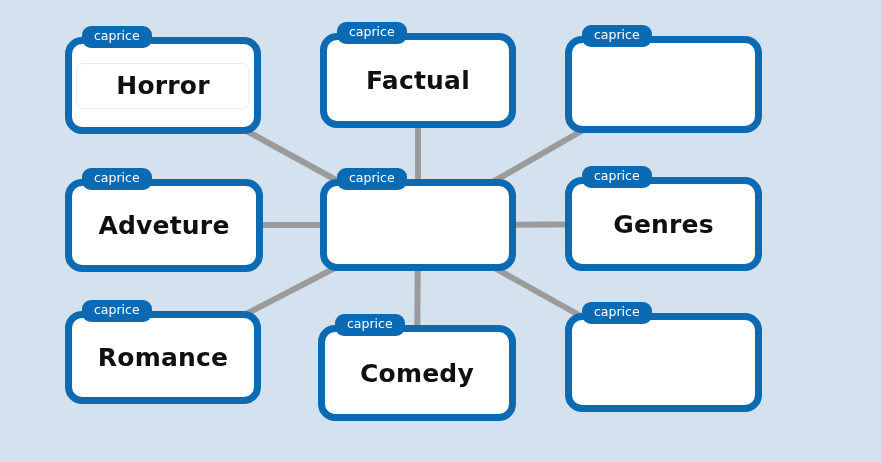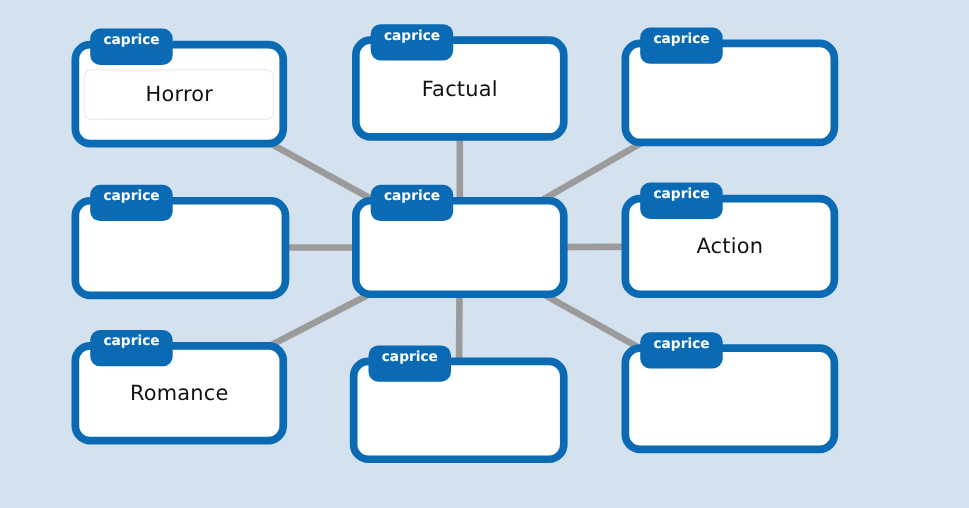--- a/index.html
+++ b/index.html
@@ -42,29 +42,29 @@
     justify-content: center;
   }
   .node .tab {
     position: absolute;
     top: -18px;
     left: 10px;
     z-index: 2;
     background: var(--tab-color, #0a6bb4);
     color: var(--tab-text-color, #ffffff);
     font-size: 12.5px;
-    font-weight: bold;
+    font-weight: normal;
     line-height: 1;
-    padding: 4px 12px 16px 12px;
+    padding: 4px 12px 5px 12px;
     border-radius: 9px;
     white-space: nowrap;
   }
   .node .label {
-    font-size: 19px;
-    font-weight: normal;
+    font-size: 25px;
+    font-weight: bold;
     color: var(--label-color, #101010);
     text-align: right;
     letter-spacing: 0.2px;
     z-index: 1;
   }
   .field-highlight {
     position: absolute;
     left: 4px;
     right: 5px;
     top: 50%;
@@ -112,37 +112,39 @@
     <span class="tab">caprice</span>
     <span class="label">Factual</span>
   </div>
 
   <div class="node" id="node-fantasy">
     <span class="tab">caprice</span>
   </div>
 
   <div class="node" id="node-adveture">
     <span class="tab">caprice</span>
+    <span class="label">Adveture</span>
   </div>
 
   <div class="node" id="node-writing-genres">
     <span class="tab">caprice</span>
   </div>
 
   <div class="node" id="node-crime">
     <span class="tab">caprice</span>
-    <span class="label">Action</span>
+    <span class="label">Genres</span>
   </div>
 
   <div class="node" id="node-romance">
     <span class="tab">caprice</span>
     <span class="label">Romance</span>
   </div>
 
   <div class="node" id="node-comedy">
     <span class="tab">caprice</span>
+    <span class="label">Comedy</span>
   </div>
 
   <div class="node" id="node-factual-history">
     <span class="tab">caprice</span>
   </div>
 
 </div>
 
 </body></html>

